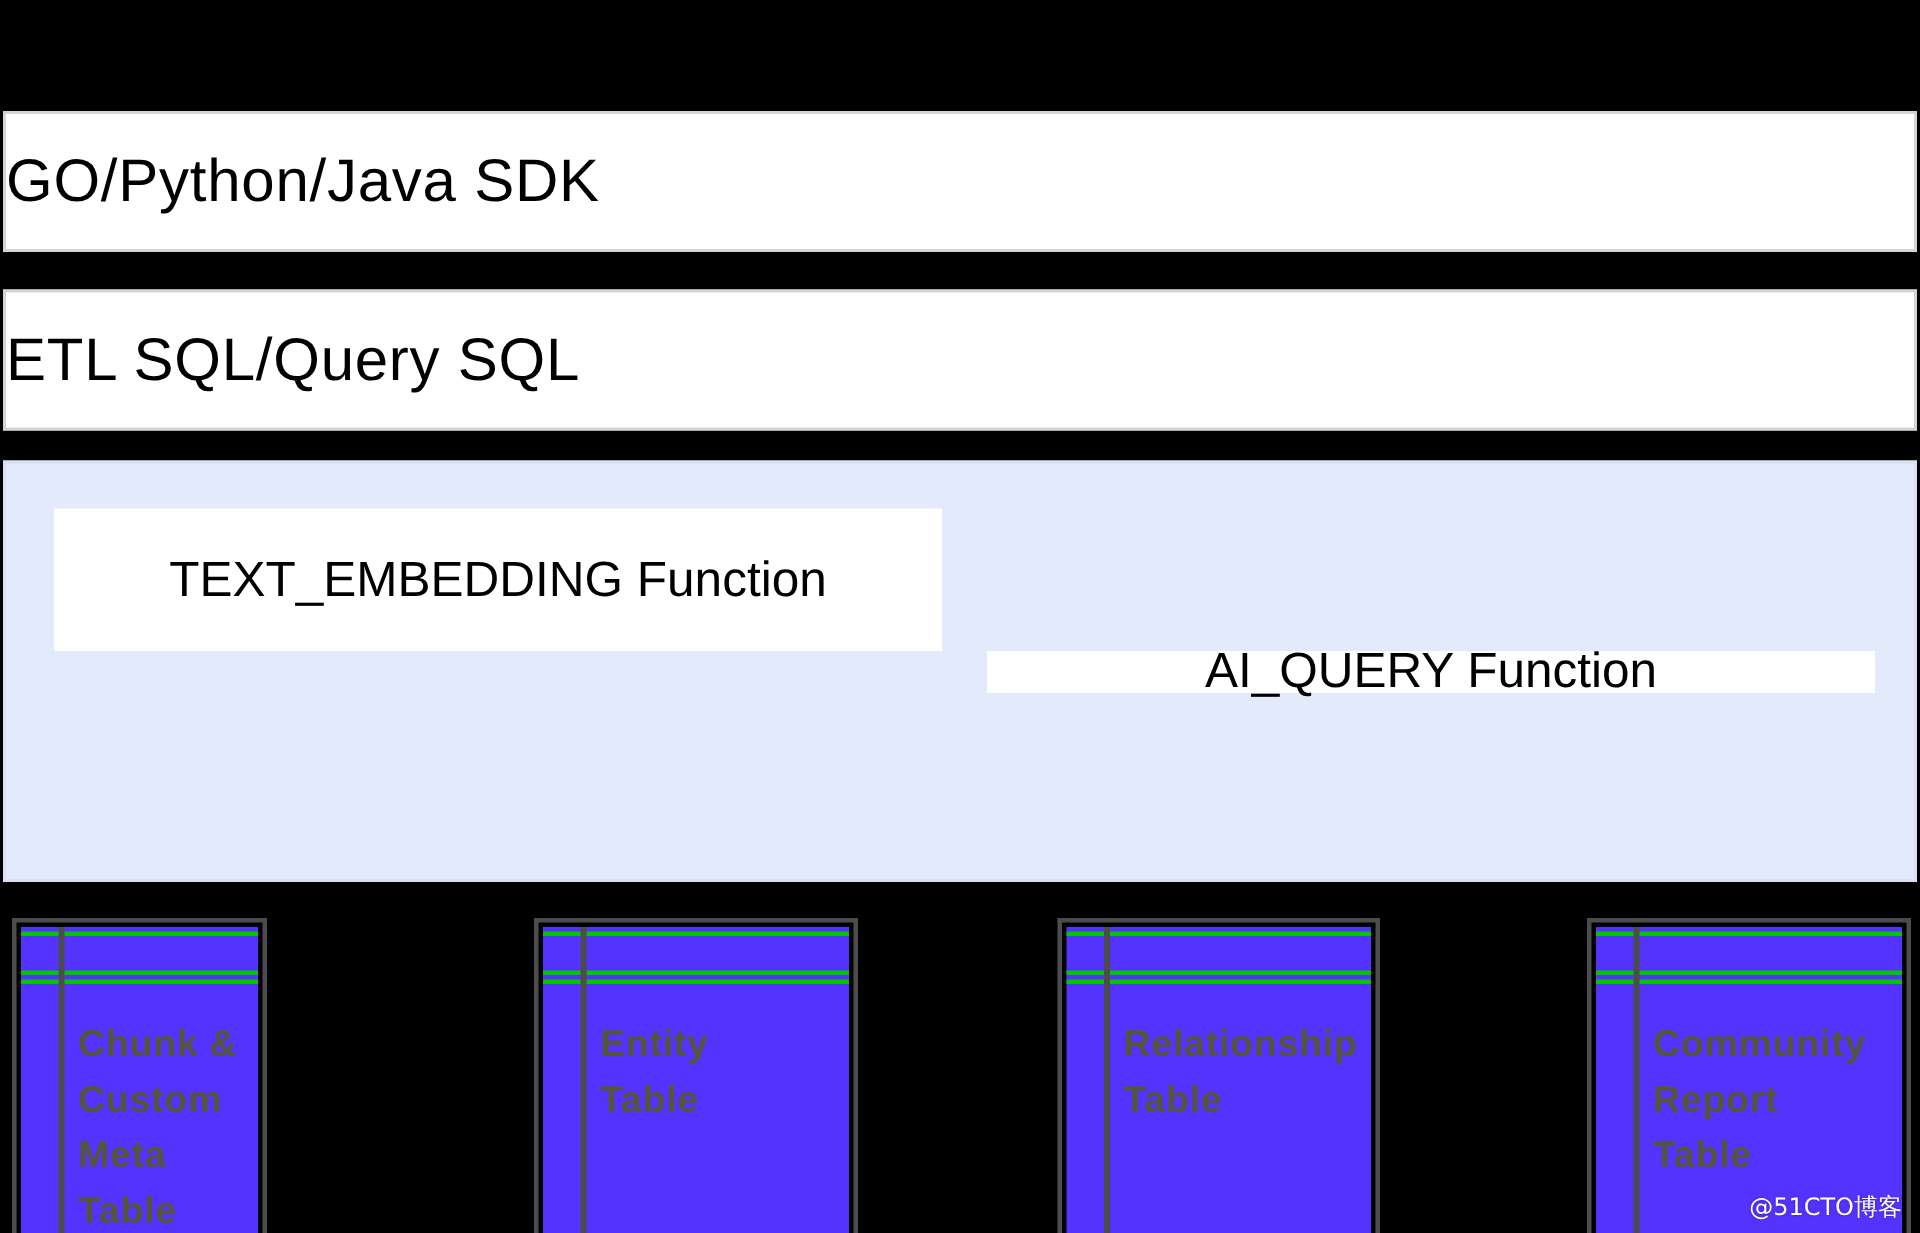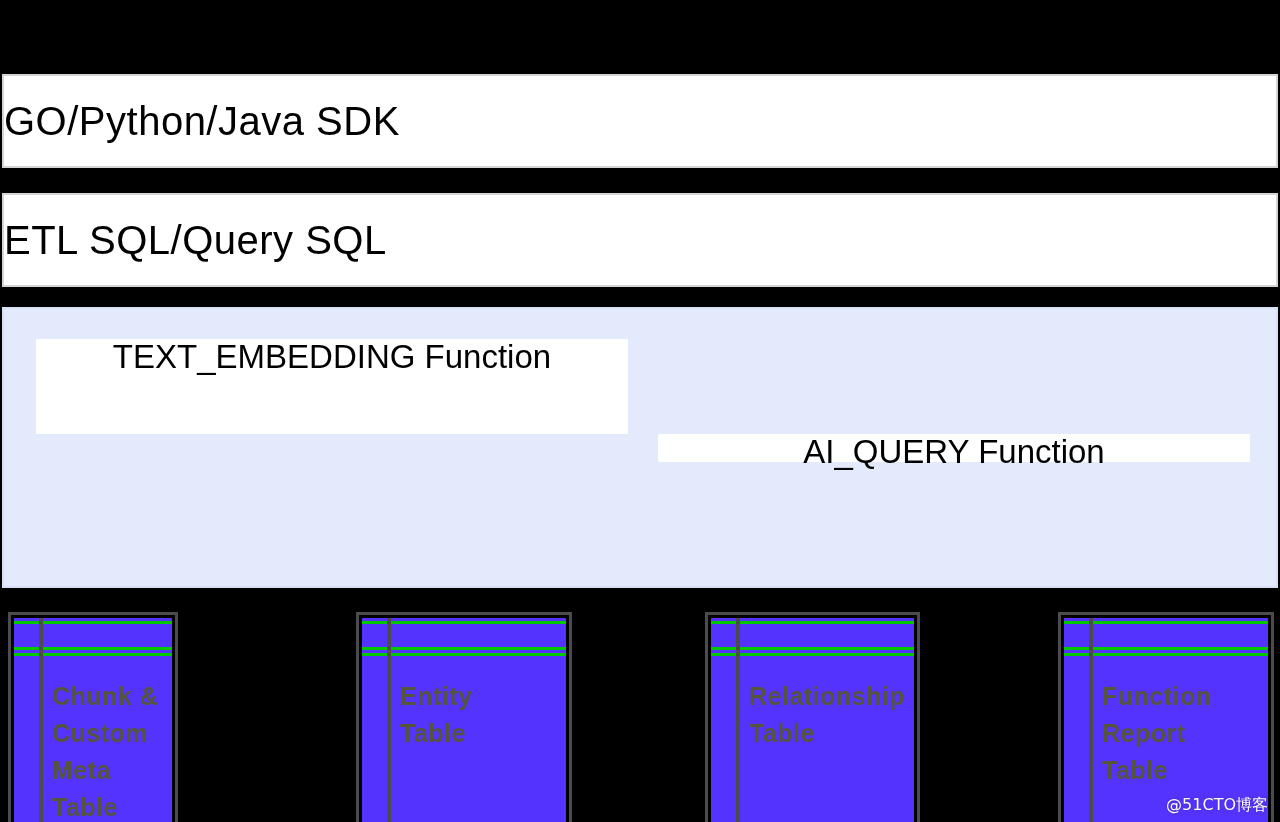--- a/index.html
+++ b/index.html
@@ -53,21 +53,21 @@
     top: 30px;
     right: 32px;
     bottom: 30px;
     display: grid;
     grid-template-columns: 592px 30px 592px;
     grid-template-rows: 1fr 28px 1fr;
   }
   .func-box {
     background: #ffffff;
     display: flex;
-    align-items: flex-start;
+    align-items: center;
     justify-content: center;
   }
   .func-box .func-label {
     font-size: 33px;
     color: #000000;
     white-space: nowrap;
     line-height: 1.1;
   }
   .grid-gap { background: transparent; }
 
@@ -227,20 +227,20 @@
   </div>
 </div>
 
 <div class="table-node" id="node-community">
   <div class="node-body">
     <div class="node-line-top"></div>
     <div class="node-line-mid"></div>
     <div class="node-line-mid2"></div>
     <div class="node-divider"></div>
     <div class="node-label">
-        <div>Function</div>
+        <div>Community</div>
         <div>Report</div>
         <div>Table</div>
       </div>
   </div>
 </div>
 
 <div id="watermark">@51CTO博客</div>
 
 </body></html>

